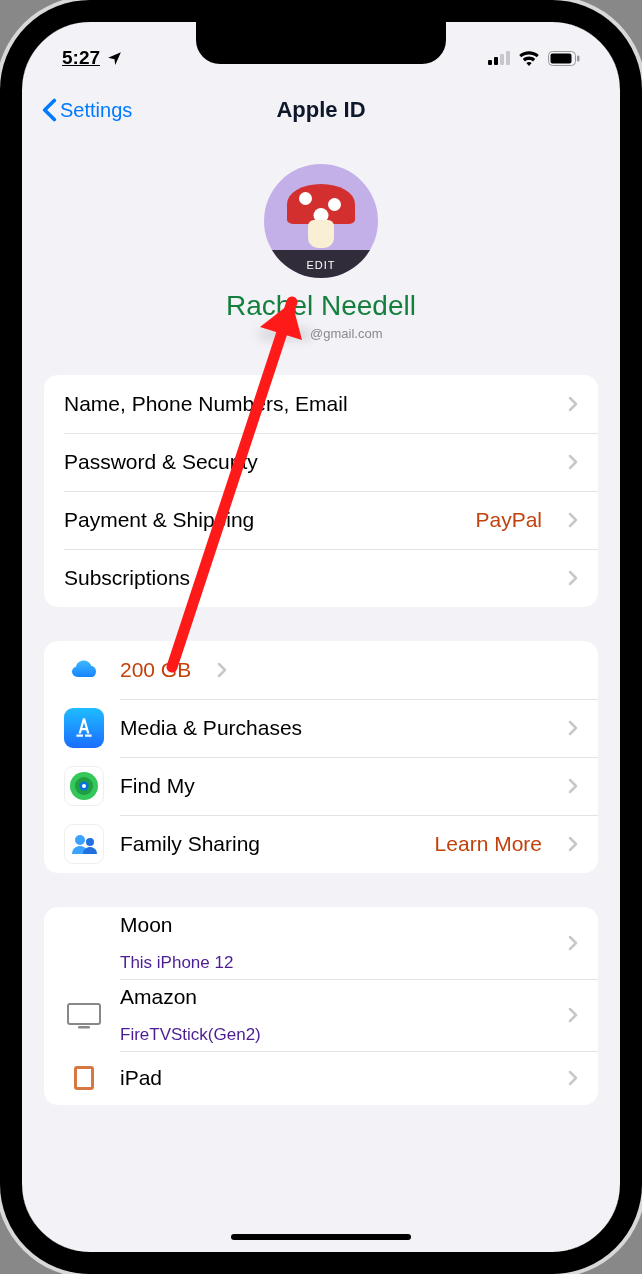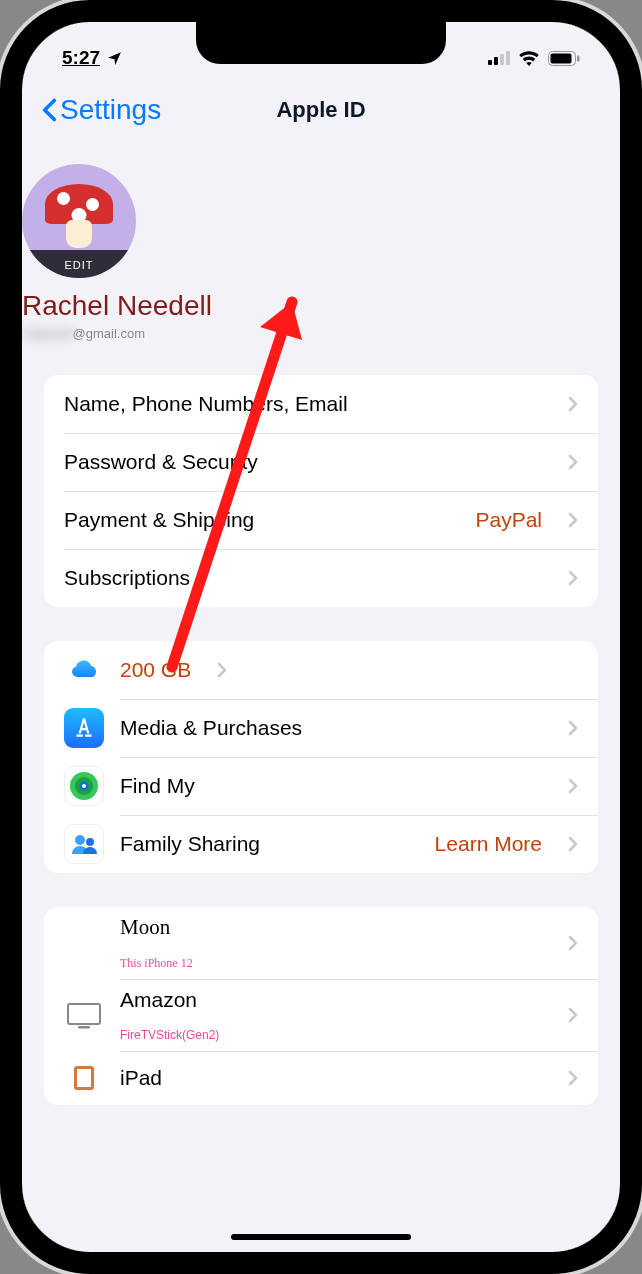--- a/index.html
+++ b/index.html
@@ -63,33 +63,33 @@
       align-items: center;
       justify-content: center;
       z-index: 40;
     }
     .nav-back {
       position: absolute;
       left: 20px;
       display: flex;
       align-items: center;
       color: #007aff;
-      font-size: 28px;
+      font-size: 20px;
       gap: 3px;
     }
     .nav-title { font-size: 22px; font-weight: 600; color: #0f172a; }
     .content {
       position: absolute;
       top: 118px; left: 0; right: 0; bottom: 0;
       overflow-y: auto;
     }
     .profile-header {
       display: flex;
       flex-direction: column;
-      align-items: flex-start;
+      align-items: center;
       padding: 24px 0 34px 0;
     }
     .avatar {
       width: 114px;
       height: 114px;
       border-radius: 50%;
       background: #c4b0e8;
       position: relative;
       overflow: hidden;
       display: flex;
@@ -133,21 +133,21 @@
       height: 28px;
       background: rgba(0,0,0,0.75);
       color: #fff;
       font-size: 11px;
       letter-spacing: 1px;
       display: flex;
       align-items: center;
       justify-content: center;
       padding-top: 1px;
     }
-    .profile-name { font-size: 28px; color:#7f1d1d; margin-top: 12px; font-weight: 400; }
+    .profile-name { font-size: 28px; color:#15803d; margin-top: 12px; font-weight: 400; }
     .profile-email { font-size: 13px; color: #8a8a8e; margin-top: 4px; display: flex; align-items: center; }
     .blur-span { filter: blur(6px); color:#888; }
     .section {
       margin: 0 22px 34px 22px;
       background: #fff;
       border-radius: 14px;
       overflow: hidden;
     }
     .row {
       display: flex;
@@ -181,21 +181,21 @@
     .row-chevron { margin-left: 10px; flex-shrink: 0; }
     .device-icon {
       width: 40px; height: 40px;
       display: flex;
       align-items: center;
       justify-content: center;
       flex-shrink: 0;
     }
     .device-text { flex: 1; display: flex; flex-direction: column; justify-content: center; }
     .device-name { font-size: 21px; color: #000; }
-    .device-sub { font-size: 12px; color: #ec4899; margin-top: 16px; }
+    .device-sub { font-size: 17px; color: #4c1d95; margin-top: 16px; }
     .home-indicator {
       position: absolute;
       bottom: 12px;
       left: 50%;
       transform: translateX(-50%);
       width: 180px;
       height: 6px;
       border-radius: 4px;
       background: #000;
       z-index: 60;
@@ -347,21 +347,21 @@
           </div>
           <div class="row-label">Family Sharing</div>
           <div class="row-detail">Learn More</div>
           <svg class="row-chevron" width="10" height="16" viewBox="0 0 10 16">
               <path d="M2 2 L8 8 L2 14" stroke="#c7c7cc" stroke-width="2.5" fill="none" stroke-linecap="round" stroke-linejoin="round"></path>
             </svg>
         </div>
       </div>
 
       <div class="section" style="margin-bottom:90px;">
-        <div class="row device" style="min-height:72px;font-family:Liberation Serif, serif;">
+        <div class="row device" style="min-height:72px;">
           <div class="device-icon"></div>
           <div class="device-text">
             <div class="device-name">Moon</div>
             <div class="device-sub">This iPhone 12</div>
           </div>
           <svg class="row-chevron" width="10" height="16" viewBox="0 0 10 16">
               <path d="M2 2 L8 8 L2 14" stroke="#c7c7cc" stroke-width="2.5" fill="none" stroke-linecap="round" stroke-linejoin="round"></path>
             </svg>
         </div>
         <div class="row device" style="min-height:72px;">

